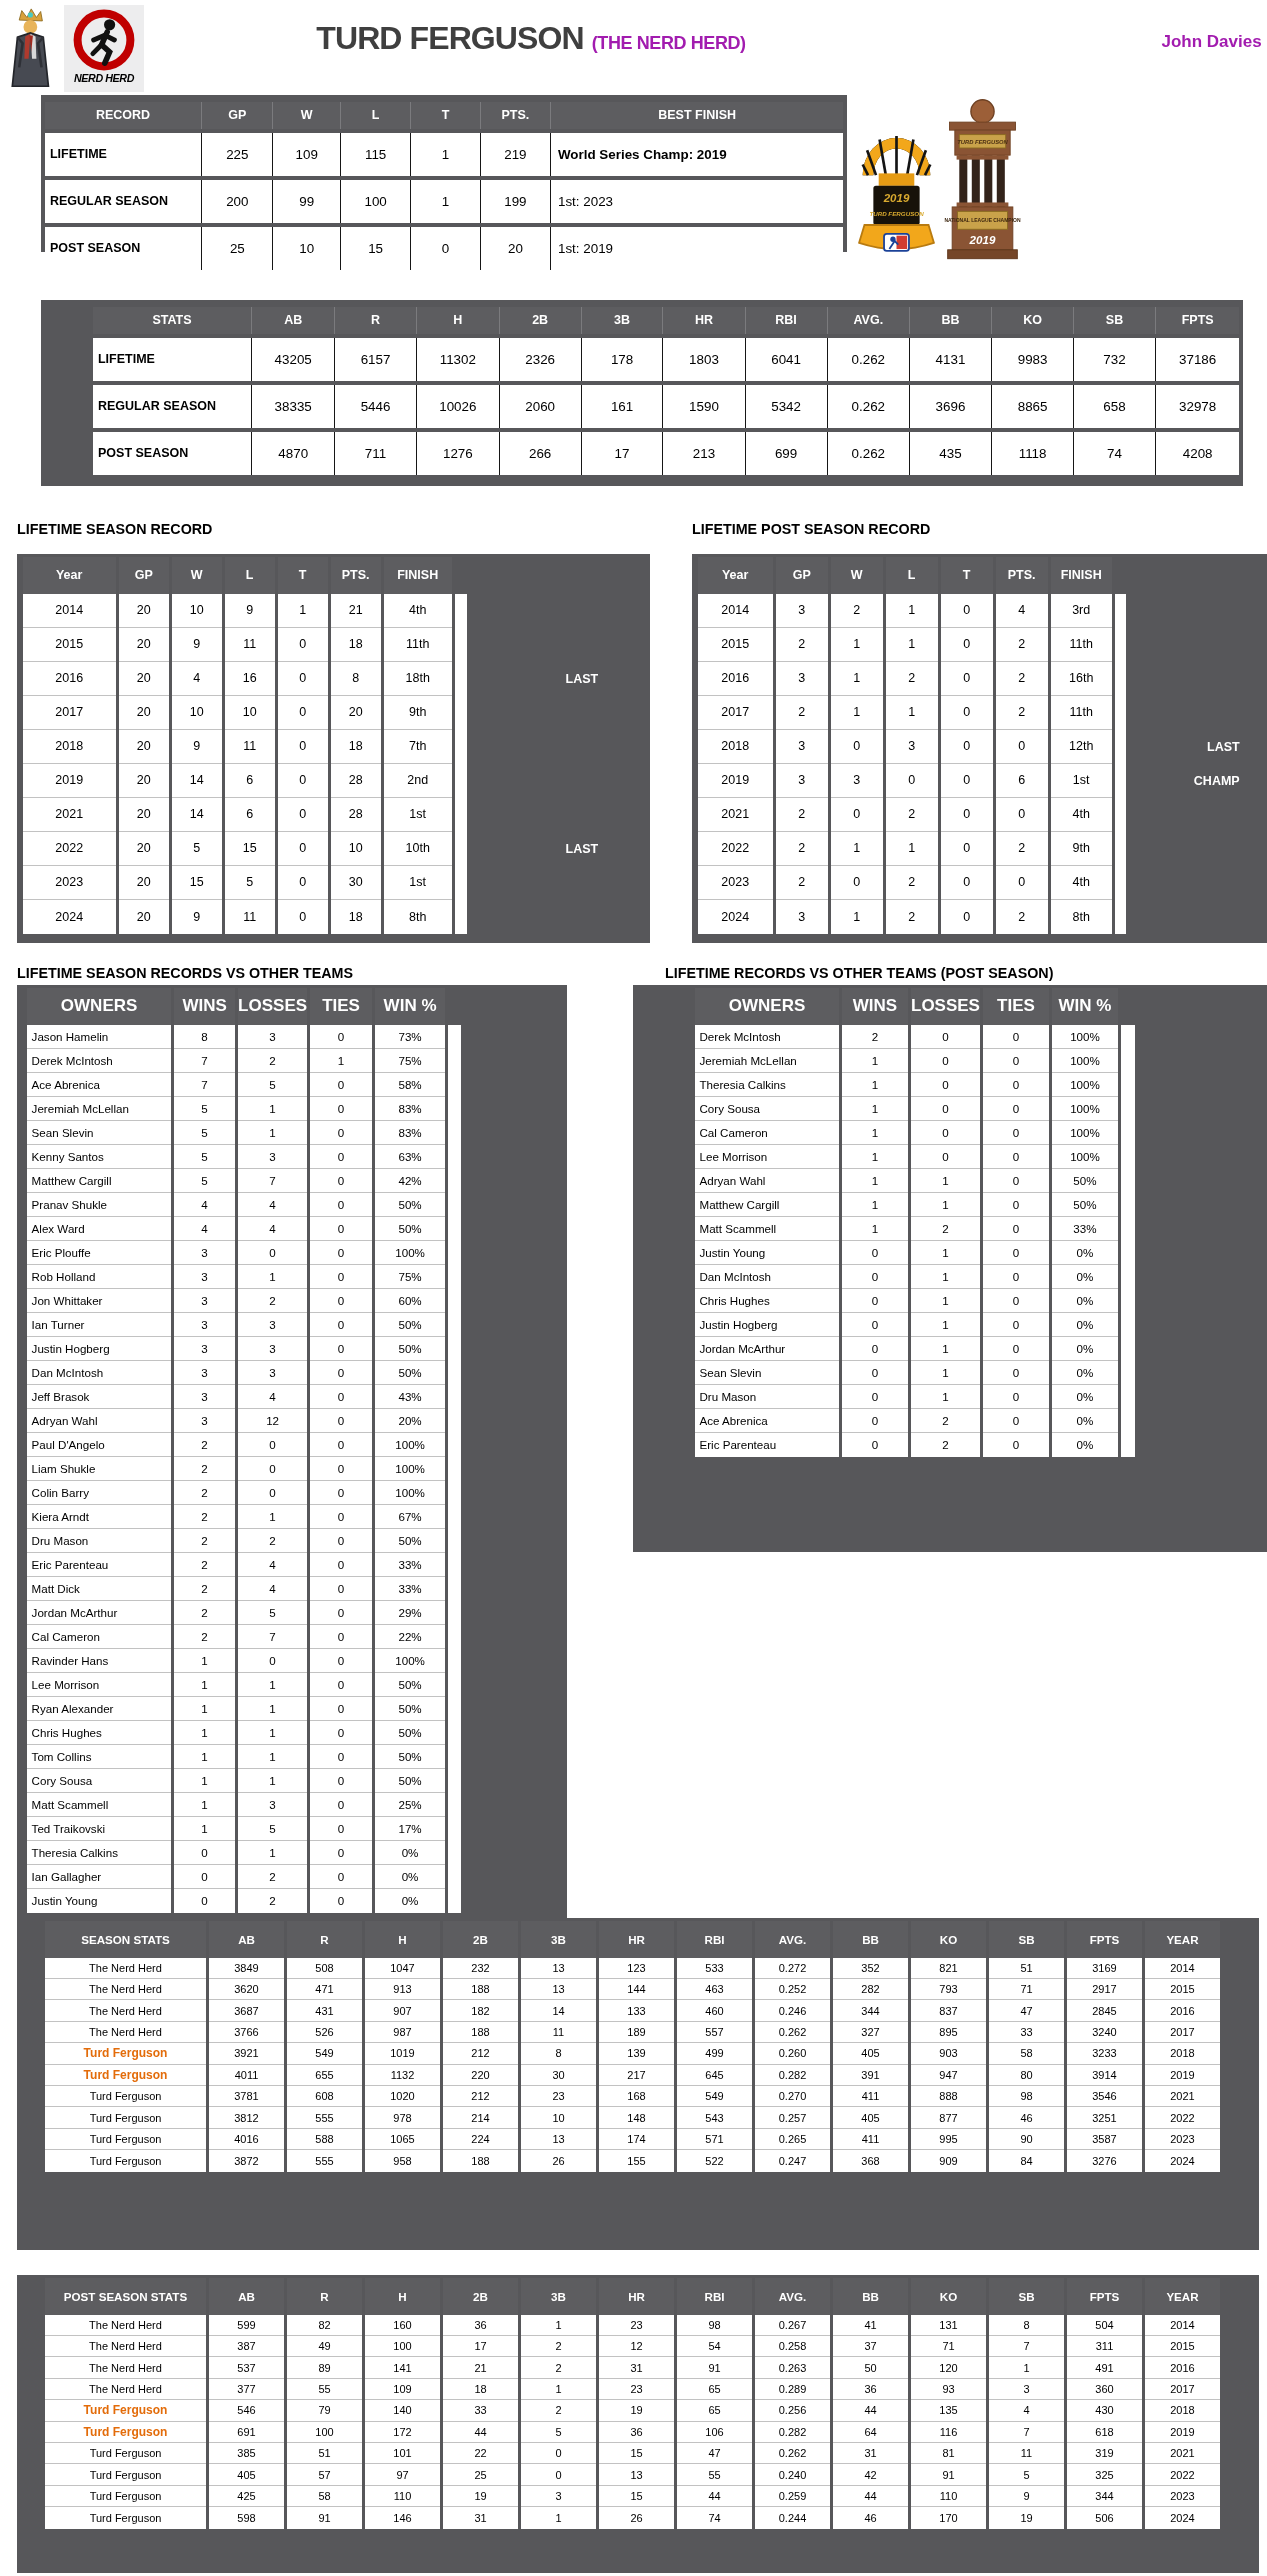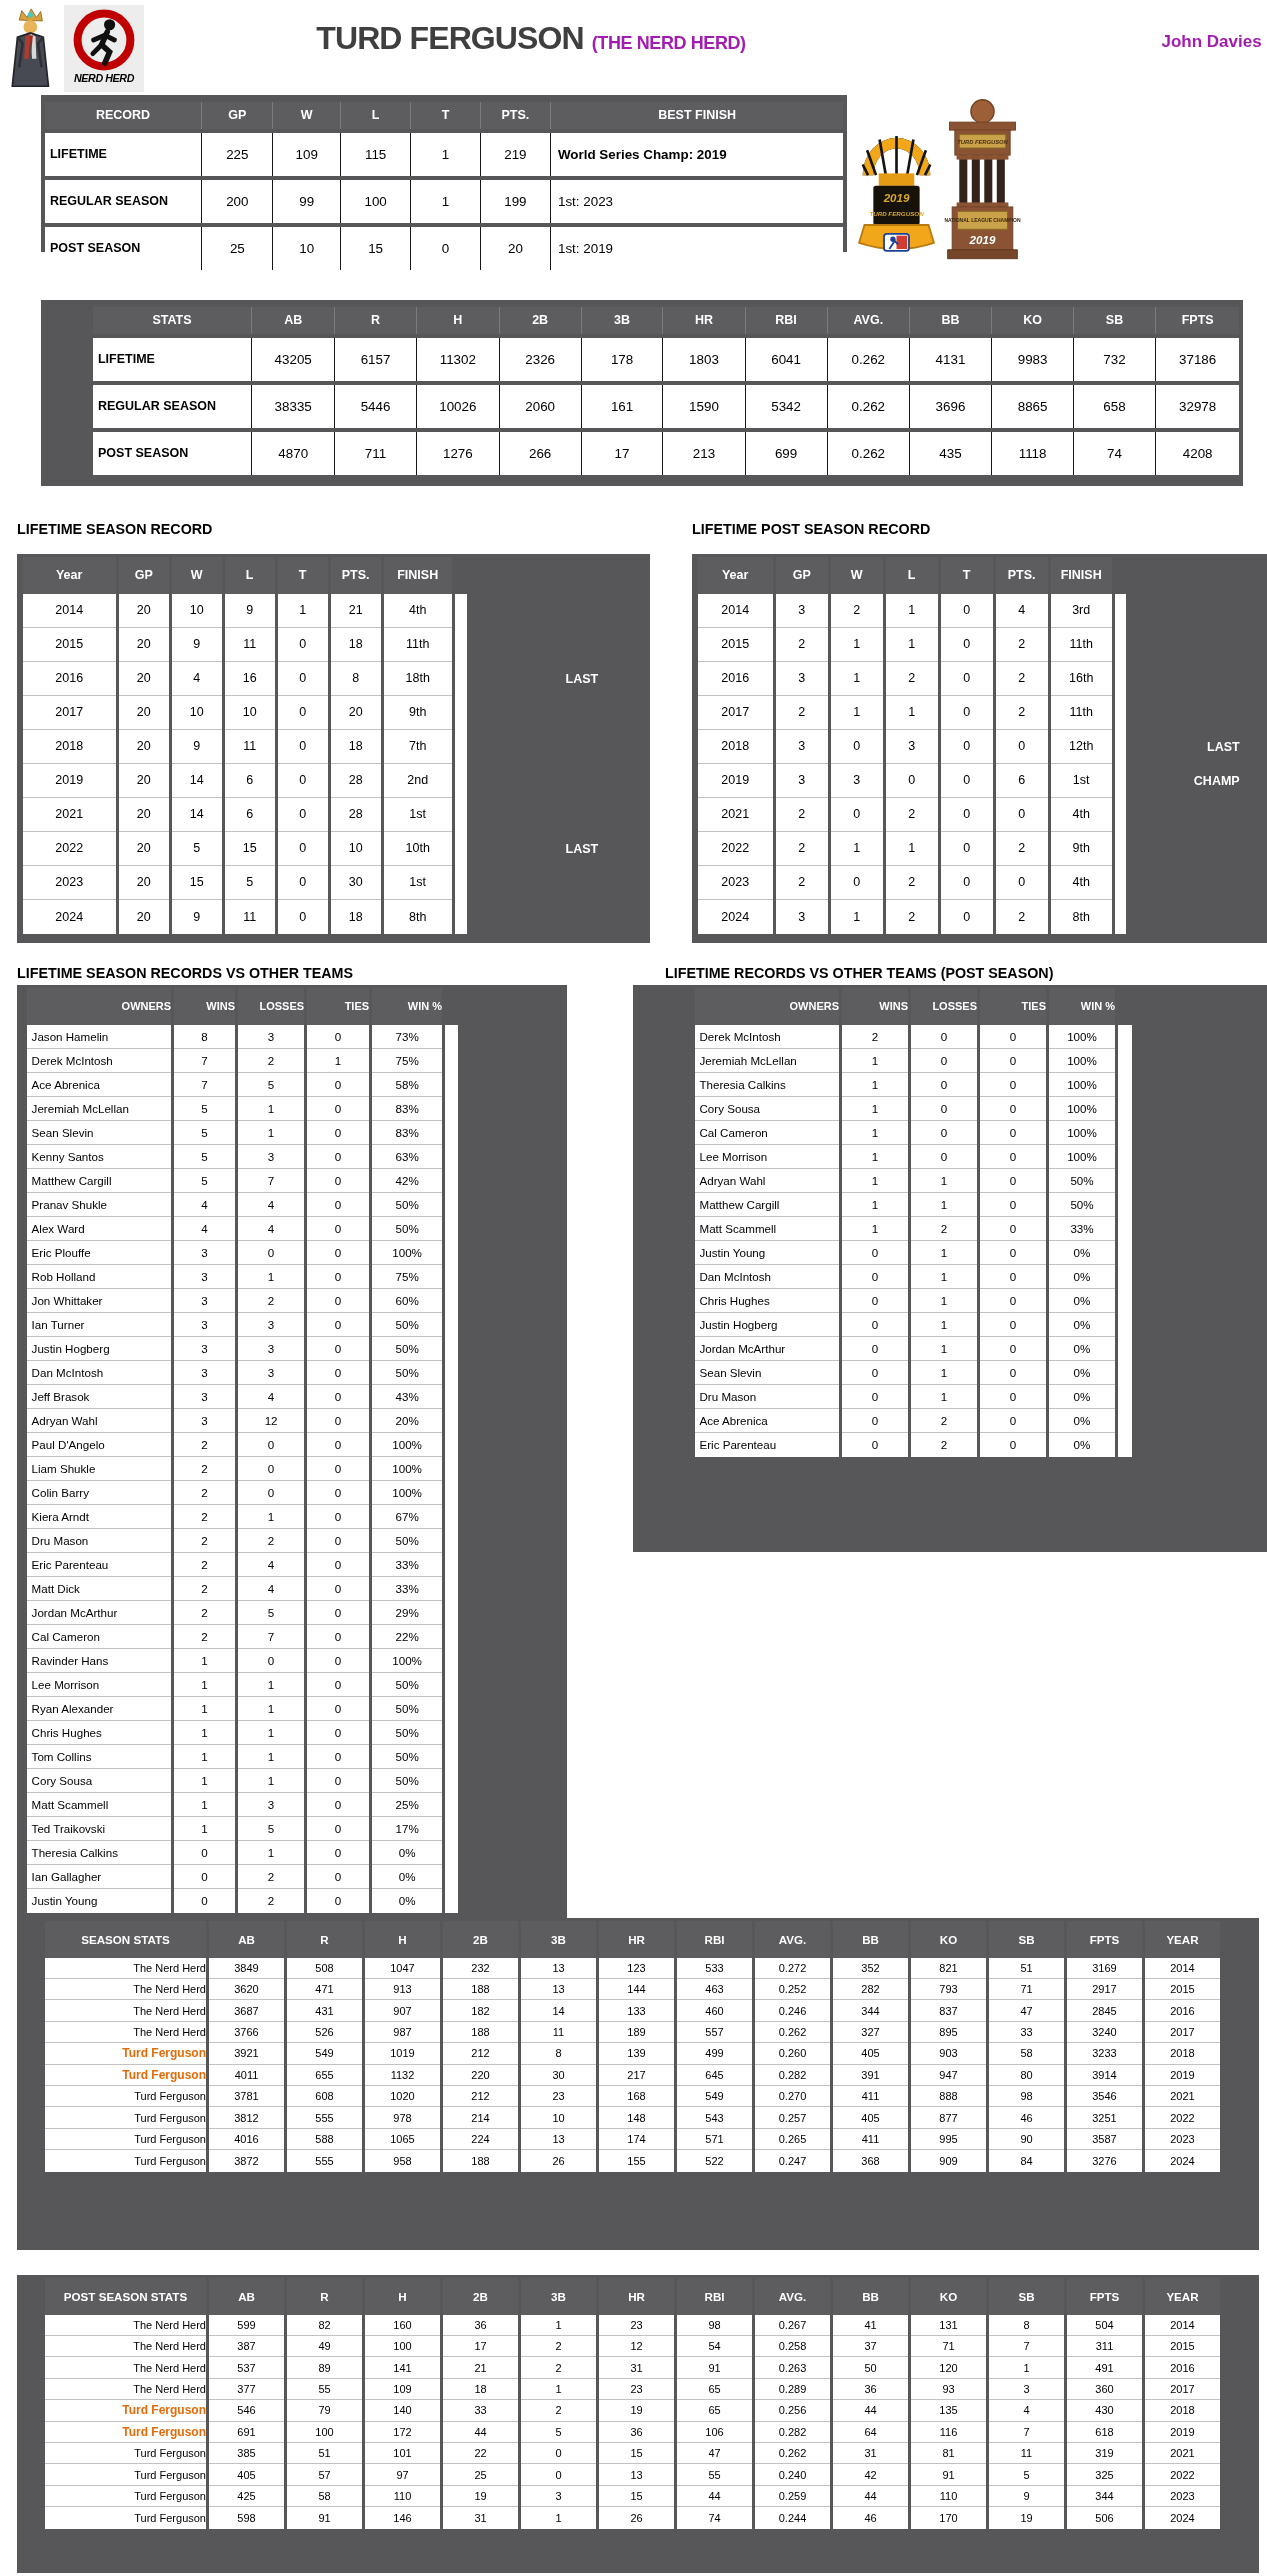--- a/index.html
+++ b/index.html
@@ -41,30 +41,30 @@
   td.sp { background:#fff; border-bottom:none !important; }
   th.sp-h, th.note-h { background:transparent; }
   td.note { background:transparent; border-bottom:none !important; color:#fff;
             font-weight:bold; font-size:10.7px; text-align:right; padding-right:41px; white-space:nowrap; }
   .note-r22 td.note { padding-right:19.6px; }
 
   .sr th { height:37px; font-size:12.5px; }
   .sr td { height:34px; font-size:12.5px; }
   .sr td.first { text-align:center; }
 
-  .vs th { height:37px; font-size:11px;text-align:right; }
+  .vs th { height:37px; font-size:17px; }
   .vs td { height:24px; font-size:11.6px; }
   .vs td.first { text-align:left; padding-left:4.5px; }
   .vs-l { margin-left:7.1px; }
   .vs-r { margin-left:59px; }
 
   .ss { margin-left:25px; }
   .ss th { height:37px; font-size:11.6px; }
   .ss td { height:21.4px; font-size:11px; }
-  .ss td.first { text-align:right; padding-left:0; }
+  .ss td.first { text-align:center; padding-left:0; }
   td.first.hl { color:#E36C0A; font-weight:bold; font-size:12px; }
 
   .section-title { position:absolute; font-weight:bold; font-size:14.3px; color:#000; }
 
   
   .trophy { position:absolute; }
   .ws-trophy { left:852px; top:86px; width:89px; height:189px; }
   .nl-trophy { left:944px; top:98px; width:77px; height:175px; }
 </style>
 </head>

